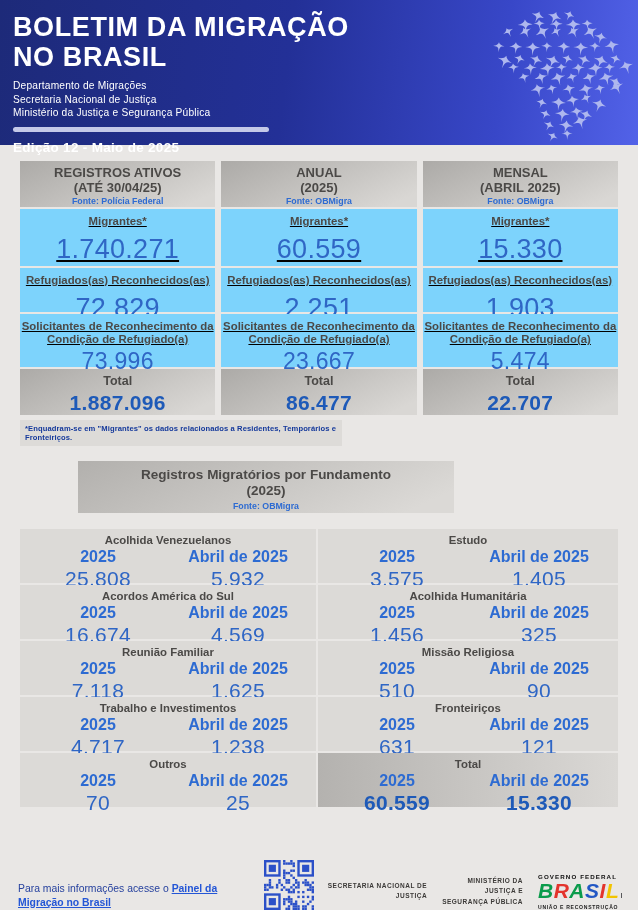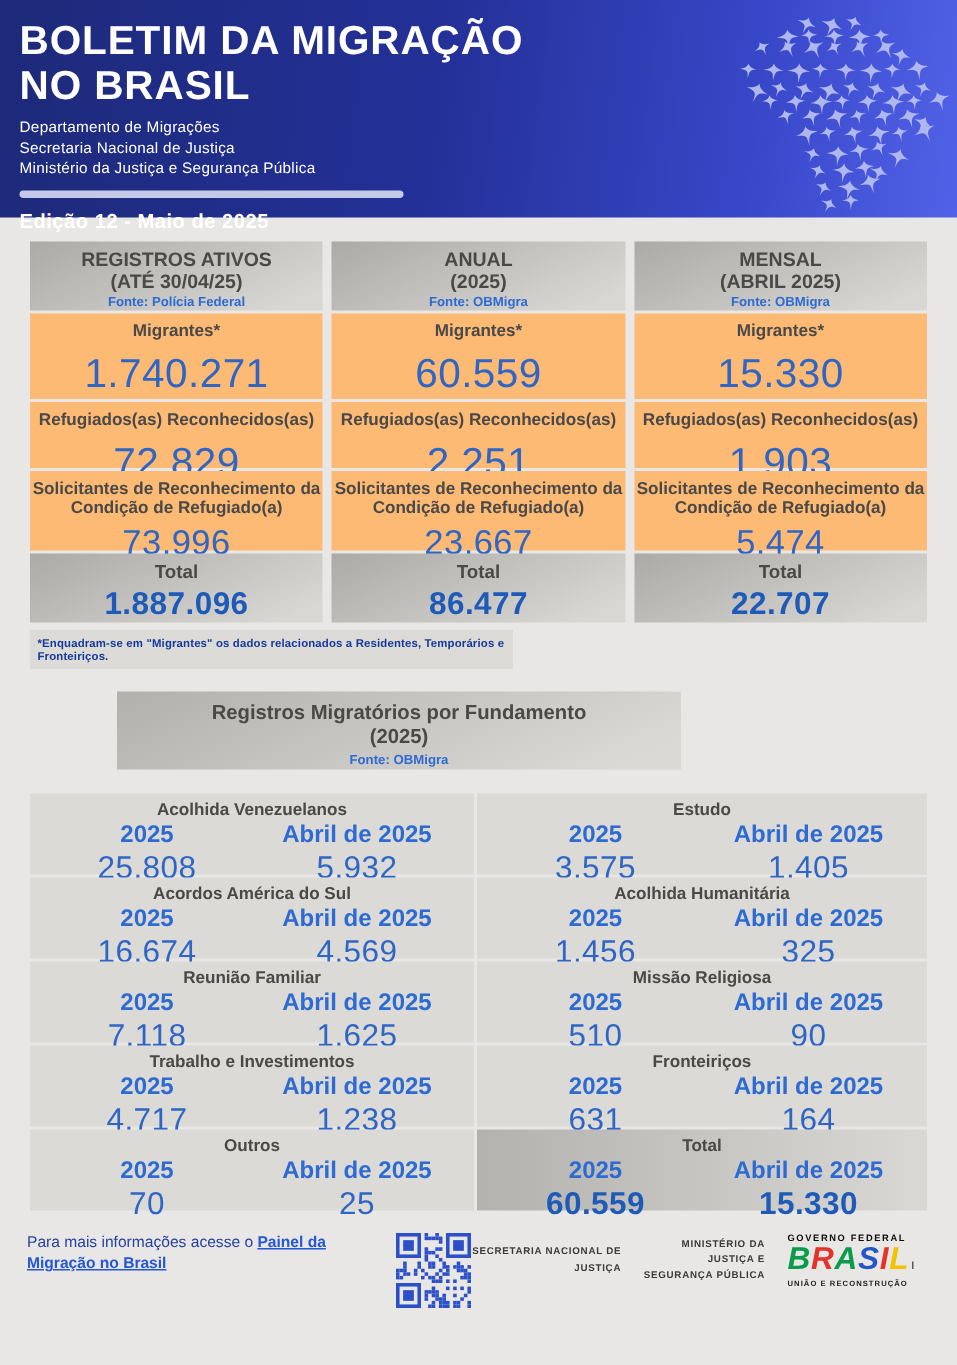--- a/index.html
+++ b/index.html
@@ -29,21 +29,21 @@
   
   .main { padding:16px 20px 15px 20px; }
   .cards { display:grid; grid-template-columns:1fr 1fr 1fr; gap:6px; }
   .card { display:flex; flex-direction:column; gap:2px; }
   .card-head {
     height:46px; background:linear-gradient(155deg,#acaaa7 0%,#d9d7d4 90%);
     text-align:center; padding-top:5px;
   }
   .card-head .t { font-size:13px; font-weight:bold; color:#4b4947; line-height:1.12; }
   .card-head .src { font-size:8.8px; color:#2d6bd2; font-weight:bold; margin-top:1px; }
-  .sec { background:#fdba74; text-align:center; }
+  .sec { background:#7dd3fc; text-align:center;text-decoration:underline; }
   .sec .lbl { font-size:11.4px; font-weight:bold; color:#4b4947; line-height:1.15; padding-top:6px; }
   .sec .val { font-size:27px; color:#2f66c5; margin-top:6px; letter-spacing:.3px; }
   .sec1 { height:57px; } .sec2 { height:44px;text-align:center; }
   .sec3 { height:53px; } .sec3 .val { font-size:23px; margin-top:2px; }
   .card-total {
     height:46px; background:linear-gradient(155deg,#acaaa7 0%,#d9d7d4 90%);
     text-align:center;
   }
   .card-total .lbl { font-size:12.5px; font-weight:bold; color:#4b4947; padding-top:5px; }
   .card-total .val { font-size:21px; font-weight:bold; color:#1e5ab8; margin-top:3px; letter-spacing:.3px; }
@@ -71,21 +71,21 @@
   .gcell .row { display:flex; margin-top:2px; }
   .gcell .half { flex:1; text-align:center; }
   .gcell .l { font-size:16px; color:#2d6bd2; font-weight:bold; }
   .gcell .v { font-size:21px; color:#2f66c5; margin-top:1px; letter-spacing:.3px; }
   .gcell.total { background:linear-gradient(90deg,#b4b2af 0%,#dad8d5 100%); }
   .gcell.total .v { font-weight:bold; color:#1e5ab8; }
 
   
   .footer {
     position:absolute; left:0; right:0; bottom:0; height:98px;
-    display:flex; align-items:flex-start; padding:10px 29px 0 18px;
+    display:flex; align-items:flex-end; padding:10px 16px 0 18px;
   }
   .f-text { font-size:10.4px; color:#27429e; width:246px; line-height:1.35; }
   .f-link { color:#2456d6; font-weight:bold; text-decoration:underline; cursor:pointer; }
   .qr { width:50px; height:50px; flex:0 0 auto; }
   .orgs { display:flex; align-items:center; gap:15px; margin-left:auto; }
   .org {
     font-size:6.5px; font-weight:bold; color:#3c3a38;
     text-align:right; letter-spacing:.5px; line-height:1.55;
   }
   .gov { width:84px; }
@@ -394,21 +394,21 @@
 
     <div class="gcell">
       <div class="t">Fronteiriços</div>
       <div class="row">
         <div class="half">
             <div class="l">2025</div>
           <div class="v">631</div>
           </div>
         <div class="half">
             <div class="l">Abril de 2025</div>
-          <div class="v">164</div>
+          <div class="v">121</div>
           </div>
       </div>
     </div>
 
     <div class="gcell">
       <div class="t">Outros</div>
       <div class="row">
         <div class="half">
             <div class="l">2025</div>
           <div class="v">70</div>

